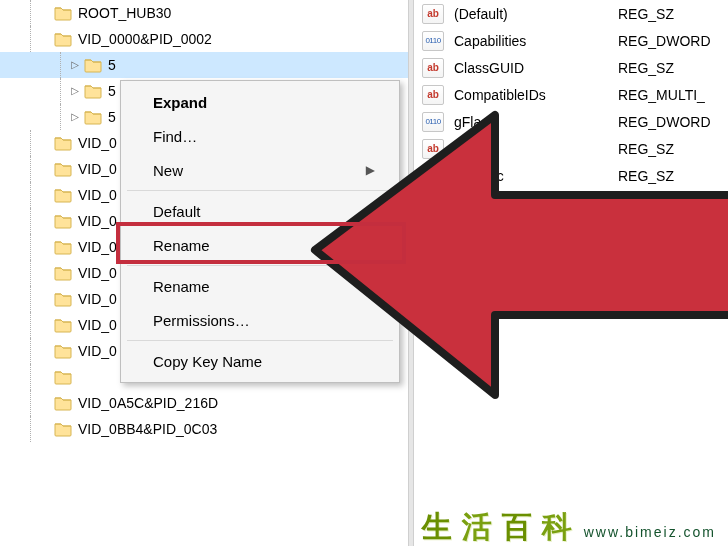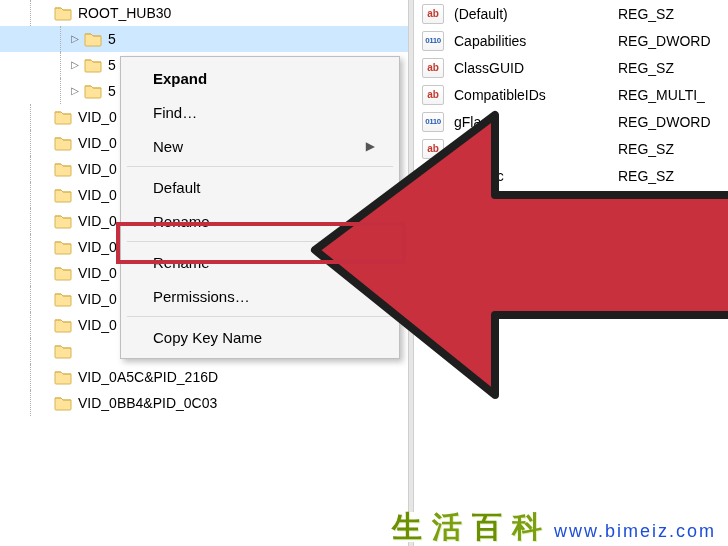--- a/index.html
+++ b/index.html
@@ -117,33 +117,33 @@
     display: flex; align-items:center; justify-content:center;
     font-size: 10px; font-weight: bold;
     color: #c43a2e;
     border: 1px solid #c7c7c7;
     background: linear-gradient(#fff,#f4f4f4);
     border-radius: 2px;
   }
   .num-badge {
     width: 100%; height: 100%;
     display: flex; align-items:center; justify-content:center;
-    font-size: 8px; font-weight: bold;
+    font-size: 8px; font-weight: normal;
     color: #2a5fb0;
     border: 1px solid #c7c7c7;
     background: linear-gradient(#fff,#f4f4f4);
     border-radius: 2px;
     letter-spacing:-0.5px;
   }
 
   
   .context-menu {
     position: absolute;
     left: 120px;
-    top: 56px;
+    top: 80px;
     width: 280px;
     background: #f5f5f5;
     border: 1px solid #bfbfbf;
     box-shadow: 3px 3px 6px rgba(0,0,0,.25);
     padding: 4px 2px;
     z-index: 100;
   }
   .cm-item {
     display: flex;
     align-items: center;
@@ -202,23 +202,23 @@
     font-size: 30px;
     font-weight: 700;
     color: #6a8f00;
     background: #fff;
     padding: 0 2px;
     text-shadow: 1px 1px 0 #e8f0c8;
   }
   .wm-char.alt { color:#7aa010; }
   .wm-url {
     font-family: Arial, sans-serif;
-    font-size: 18px;
+    font-size: 14px;
     letter-spacing: 2px;
-    color: #1d4ed8;
+    color: #14532d;
     background: #fff;
     padding: 2px 6px;
     margin-top: 12px;
     display: inline-block;
   }
 </style>
 </head>
 <body>
 
 <div class="container">
@@ -227,20 +227,31 @@
       <div class="tree-row indent-1">
         <span class="dotted"></span>
         <span class="expander none"></span>
         <span class="folder-icon">
           <svg width="18" height="16" viewBox="0 0 18 16">
             <path d="M1 3 h6 l2 2 h8 v9 a1 1 0 0 1 -1 1 h-14 a1 1 0 0 1 -1 -1 z" fill="#ffe39a" stroke="#d7b553"></path>
             <path d="M1 3 h6 l2 2 h8" fill="none" stroke="#d7b553"></path>
           </svg>
         </span>
         <span class="tree-label">ROOT_HUB30</span>
+      </div>
+      <div class="tree-row indent-1">
+        <span class="dotted"></span>
+        <span class="expander none"></span>
+        <span class="folder-icon">
+          <svg width="18" height="16" viewBox="0 0 18 16">
+            <path d="M1 3 h6 l2 2 h8 v9 a1 1 0 0 1 -1 1 h-14 a1 1 0 0 1 -1 -1 z" fill="#ffe39a" stroke="#d7b553"></path>
+            <path d="M1 3 h6 l2 2 h8" fill="none" stroke="#d7b553"></path>
+          </svg>
+        </span>
+        <span class="tree-label">VID_0000&amp;PID_0002</span>
       </div>
       <div class="tree-row indent-2 selected">
         <span class="dotted"></span>
         <span class="expander ">▷</span>
         <span class="folder-icon">
           <svg width="18" height="16" viewBox="0 0 18 16">
             <path d="M1 3 h6 l2 2 h8 v9 a1 1 0 0 1 -1 1 h-14 a1 1 0 0 1 -1 -1 z" fill="#ffe39a" stroke="#d7b553"></path>
             <path d="M1 3 h6 l2 2 h8" fill="none" stroke="#d7b553"></path>
           </svg>
         </span>

